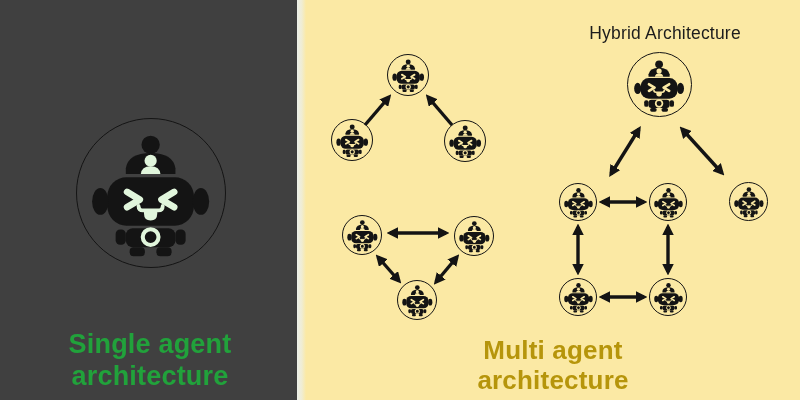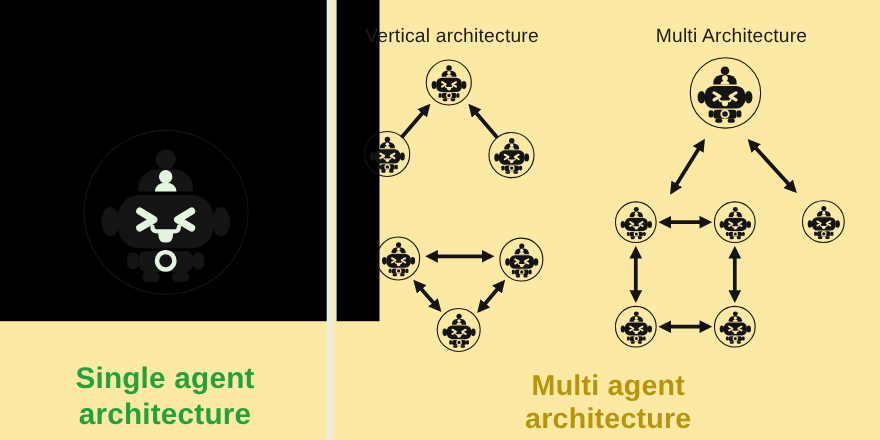--- a/index.html
+++ b/index.html
@@ -1,21 +1,21 @@
 <!DOCTYPE html>
 <html><head>
 <meta charset="utf-8">
 <style>
   html,body{margin:0;padding:0;background:#fff;}
   .canvas{
     position:relative;width:800px;height:400px;overflow:hidden;
     font-family:"Liberation Sans","DejaVu Sans",sans-serif;
     background:#FBE9A4;
   }
-  .panel-left{position:absolute;left:0;top:0;width:297px;height:292px;background:#000000;padding-left:48px;}
+  .panel-left{position:absolute;left:0;top:0;width:297px;height:400px;background:#404040;}
   .panel-divider{position:absolute;left:297px;top:0;width:9px;height:400px;
     background:linear-gradient(90deg,#ECF0EA 0%,#F0EDD2 55%,#FBE9A4 100%);}
   .panel-right{position:absolute;left:306px;top:0;width:494px;height:400px;}
 
   
   .bot{position:absolute;border-radius:50%;border:1.3px solid #141414;box-sizing:border-box;}
   .bot svg{position:absolute;left:7%;top:3%;width:86%;height:94%;}
   .bot-lg{border-width:1.7px;}
   .bot-md{border-width:1.5px;}
 
@@ -68,22 +68,21 @@
           <use href="#bot"></use>
         </svg>
     </div>
     <h2 class="big-label single-label" style="margin:0;">Single agent architecture</h2>
   </section>
 
   <div class="panel-divider"></div>
 
   <section class="panel-right"></section>
 
-  <div class="diagram-title" style="left:411px;top:33px;">Vertical architecture</div>
-  <div class="diagram-title" style="left:665px;top:33px;">Multi Architecture</div>
+  <div class="diagram-title" style="left:665px;top:33px;">Hybrid Architecture</div>
 
   <svg class="arrow-layer" width="800" height="400" viewBox="0 0 800 400">
     <defs>
       <marker id="mEnd" viewBox="0 0 10 10" refX="7" refY="5" markerWidth="3.4" markerHeight="3.4" orient="auto">
         <path d="M0 0 L10 5 L0 10 Z" fill="#141414"></path>
       </marker>
       <marker id="mStart" viewBox="0 0 10 10" refX="7" refY="5" markerWidth="3.4" markerHeight="3.4" orient="auto-start-reverse">
         <path d="M0 0 L10 5 L0 10 Z" fill="#141414"></path>
       </marker>
     </defs>

